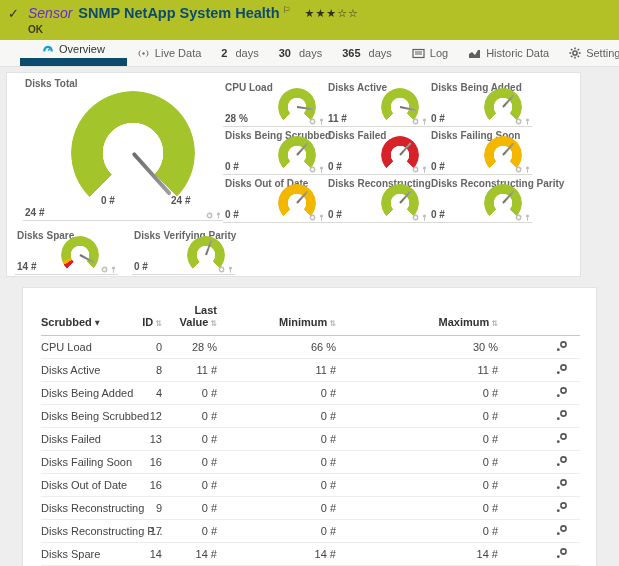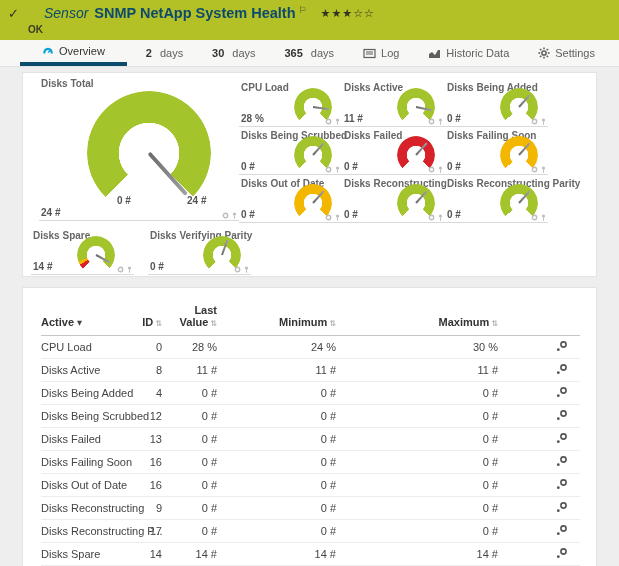--- a/index.html
+++ b/index.html
@@ -5,41 +5,41 @@
   * { margin:0; padding:0; box-sizing:border-box; }
   html,body { width:619px; height:566px; overflow:hidden; background:#efeeee;
     font-family:"Liberation Sans","DejaVu Sans",sans-serif; }
   body { position:relative; }
 
   
   .sensor-header { position:absolute; left:0; top:0; width:619px; height:40px;
     background:#b3c127; color:#3c3c22; }
   .sh-row { display:flex; align-items:center; padding:5px 0 0 8px; }
   .check { font-size:13px; font-weight:bold; color:#2f2f1d; width:20px; }
-  .kind { font-style:italic; font-size:14px; margin-right:6px; color:#0c4a6e;margin-left:16px; }
+  .kind { font-style:italic; font-size:14px; margin-right:6px; color:#6d28d9; }
   .title { font-size:14.5px; font-weight:bold; color:#0c4a6e; }
   .flag { font-size:9px; margin:-6px 0 0 3px; color:#3a3a24;
     font-family:"DejaVu Sans",sans-serif; }
   .stars { margin-left:14px; font-size:11px; letter-spacing:1px; color:#33331f;
     font-family:"DejaVu Sans",sans-serif; }
   .status-ok { position:absolute; left:28px; top:24px; font-size:10px; font-weight:bold; color:#3c3c22; }
 
   
   .tabbar { position:absolute; left:0; top:40px; width:619px; height:27px;
     background:#f7f7f6; border-bottom:1px solid #e2e2e0;
     display:flex; align-items:stretch; padding:0 14px 0 20px; justify-content:space-between; }
   .tab { display:inline-flex; align-items:center; gap:5px; font-size:11px; color:#5f5f5f;
     padding:0 10px; cursor:pointer; white-space:nowrap; }
-  .tab.active { color:#333; border-bottom:4px solid #0c4a6e; padding:0 22px; }
+  .tab.active { color:#333; border-bottom:8px solid #0c4a6e; padding:0 22px; }
   .tab .num { font-weight:bold; color:#333; margin-right:3px; }
   .tab svg { display:block; }
 
   
   .card { position:absolute; background:#fff; border:1px solid #e3e3e1; }
-  .gauges-card { left:22px; top:72px; width:575px; height:205px; }
+  .gauges-card { left:6px; top:72px; width:575px; height:205px; }
   .table-card  { left:22px; top:287px; width:575px; height:340px; padding:0 18px; }
 
   
   .cell { position:absolute; border-bottom:1px solid #d9d9d7; }
   .cell .gtitle { font-size:10px; font-weight:bold; color:#666; padding:3px 0 0 2px; white-space:nowrap; }
   .cell .gvalue { position:absolute; left:2px; bottom:2px; font-size:10px; font-weight:bold; color:#555; }
   .mini-icons { position:absolute; right:1px; bottom:1px; display:flex; gap:2px; align-items:flex-end; }
 
   .gauge { position:absolute; }
   .arc { position:absolute; inset:0; border-radius:50%; }
@@ -99,20 +99,30 @@
 
 <div class="tabbar">
   <span class="tab active">
     <svg width="12" height="12" viewBox="0 0 12 12">
         <path d="M1.3 8.5 A4.8 4.8 0 1 1 10.7 8.5 L8.6 8.5 A2.7 2.7 0 1 0 3.4 8.5 Z" fill="#0ba0d6"></path>
         <line x1="6" y1="7.6" x2="9.2" y2="4.6" stroke="#0ba0d6" stroke-width="1.4"></line>
       </svg>
     <span>Overview</span>
   </span>
   <span class="tab">
+    <svg width="13" height="11" viewBox="0 0 13 11">
+        <g stroke="#6b6b6b" stroke-width="1" fill="none">
+          <path d="M3.4 2.5 a4 4 0 0 0 0 6"></path>
+          <path d="M9.6 2.5 a4 4 0 0 1 0 6"></path>
+        </g>
+        <circle cx="6.5" cy="5.5" r="1.2" fill="#6b6b6b"></circle>
+      </svg>
+    <span>Live Data</span>
+  </span>
+  <span class="tab">
     <span class="num">2</span>
     <span>days</span>
   </span>
   <span class="tab">
     <span class="num">30</span>
     <span>days</span>
   </span>
   <span class="tab">
     <span class="num">365</span>
     <span>days</span>
@@ -368,34 +378,34 @@
     <colgroup>
         <col style="width:85px">
         <col style="width:36px">
         <col style="width:55px">
         <col style="width:119px">
         <col style="width:162px">
         <col style="width:82px">
       </colgroup>
     <thead>
       <tr>
-        <th class="ch"><span>Active</span><span class="sort-active">▼</span></th>
+        <th class="ch"><span>Scrubbed</span><span class="sort-active">▼</span></th>
         <th><span>ID</span><span class="sort">⇅</span></th>
         <th><span>Last</span><br><span>Value</span><span class="sort">⇅</span></th>
         <th><span>Minimum</span><span class="sort">⇅</span></th>
         <th><span>Maximum</span><span class="sort">⇅</span></th>
         <th></th>
       </tr>
     </thead>
     <tbody>
       <tr>
           <td class="ch">CPU Load</td>
           <td>0</td>
           <td>28 %</td>
-          <td>24 %</td>
+          <td>66 %</td>
           <td>30 %</td>
           <td class="act"><span class="edit-btn"><svg width="13" height="13" viewBox="0 0 13 13">
                 <circle cx="8.5" cy="4.5" r="2.6" fill="none" stroke="#555" stroke-width="1.6"></circle>
                 <circle cx="3.3" cy="9.7" r="1.4" fill="#555"></circle>
               </svg></span></td>
         </tr>
       <tr>
           <td class="ch">Disks Active</td>
           <td>8</td>
           <td>11 #</td>

